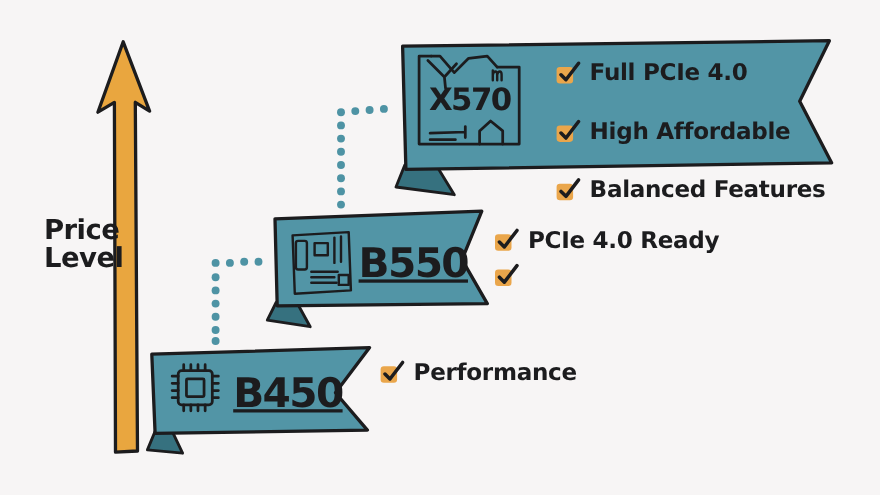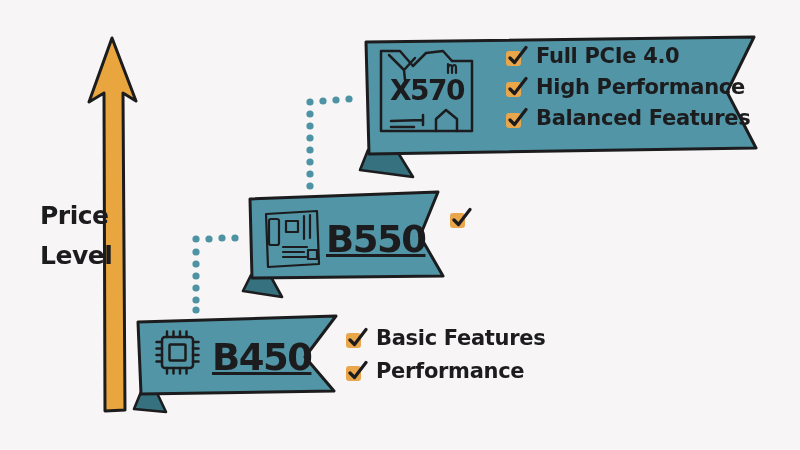--- a/index.html
+++ b/index.html
@@ -15,32 +15,32 @@
   .banner{fill:var(--banner_teal,#5295A6);stroke:var(--outline,#1C1C1E);stroke-width:3;stroke-linejoin:round;}
   .fold{fill:var(--fold_teal,#36717F);stroke:var(--outline,#1C1C1E);stroke-width:2.6;stroke-linejoin:round;}
   .arrow{fill:var(--arrow_orange,#E9A63F);stroke:var(--outline,#1C1C1E);stroke-width:3;stroke-linejoin:round;}
   .dot{fill:var(--dot_teal,#4E93A4);}
   .sketch{fill:none;stroke:var(--outline,#1C1C1E);stroke-width:2.5;stroke-linecap:round;stroke-linejoin:round;}
   .sketch-thin{fill:none;stroke:var(--outline,#1C1C1E);stroke-width:2.2;stroke-linecap:round;stroke-linejoin:round;}
 
   
   .price-label{
     position:absolute;left:40px;top:196px;width:76px;
-    font-size:25px;line-height:40px;font-weight:700;letter-spacing:-0.5px;
+    font-size:25px;line-height:26px;font-weight:700;letter-spacing:-0.5px;
   }
   .chipset{
     position:absolute;font-weight:700;letter-spacing:-1.5px;line-height:1;
     color:var(--text,#1C1C1E);
   }
   .chipset-x570{left:390px;top:77px;font-size:28px;}
   .chipset-b550{left:326px;top:221px;font-size:37px;text-decoration:underline;}
   .chipset-b450{left:212px;top:339px;font-size:37px;text-decoration:underline;}
 
   .features{position:absolute;display:flex;flex-direction:column;}
-  .features-x570{left:504px;top:40px;}
+  .features-x570{left:504px;top:50px;gap:22px;}
   .features-x570 .feature-row{height:31px;}
   .features-b550{left:448px;top:202px;}
   .features-b550 .feature-row{height:32px;}
   .features-b450{left:344px;top:321px;}
   .features-b450 .feature-row{height:33px;}
   .feature-row{display:flex;align-items:center;gap:8px;}
   .feature-row svg{flex:0 0 auto;}
   .check-box{fill:var(--check_orange,#EAA64B);}
   .check-stroke{fill:none;stroke:var(--outline,#1C1C1E);stroke-width:3.2;stroke-linecap:round;stroke-linejoin:round;}
   .feature-text{font-size:21px;font-weight:700;letter-spacing:-0.3px;white-space:nowrap;}
@@ -131,48 +131,48 @@
         <rect class="check-box" x="2" y="7" width="15" height="15" rx="3"></rect>
         <path class="check-stroke" d="M6,14 L10.5,18.5 L22,3.5"></path>
       </svg>
     <span class="feature-text">Full PCIe 4.0</span>
   </div>
   <div class="feature-row">
     <svg width="24" height="24" viewBox="0 0 24 24">
         <rect class="check-box" x="2" y="7" width="15" height="15" rx="3"></rect>
         <path class="check-stroke" d="M6,14 L10.5,18.5 L22,3.5"></path>
       </svg>
-    <span class="feature-text">High Performance</span>
+    <span class="feature-text">High Affordable</span>
   </div>
   <div class="feature-row">
     <svg width="24" height="24" viewBox="0 0 24 24">
         <rect class="check-box" x="2" y="7" width="15" height="15" rx="3"></rect>
         <path class="check-stroke" d="M6,14 L10.5,18.5 L22,3.5"></path>
       </svg>
     <span class="feature-text">Balanced Features</span>
   </div>
 </div>
 
 <div class="features features-b550">
   <div class="feature-row">
     <svg width="24" height="24" viewBox="0 0 24 24">
         <rect class="check-box" x="2" y="7" width="15" height="15" rx="3"></rect>
         <path class="check-stroke" d="M6,14 L10.5,18.5 L22,3.5"></path>
       </svg>
+    <span class="feature-text">PCIe 4.0 Ready</span>
   </div>
-</div>
-
-<div class="features features-b450">
   <div class="feature-row">
     <svg width="24" height="24" viewBox="0 0 24 24">
         <rect class="check-box" x="2" y="7" width="15" height="15" rx="3"></rect>
         <path class="check-stroke" d="M6,14 L10.5,18.5 L22,3.5"></path>
       </svg>
-    <span class="feature-text">Basic Features</span>
   </div>
+</div>
+
+<div class="features features-b450">
   <div class="feature-row">
     <svg width="24" height="24" viewBox="0 0 24 24">
         <rect class="check-box" x="2" y="7" width="15" height="15" rx="3"></rect>
         <path class="check-stroke" d="M6,14 L10.5,18.5 L22,3.5"></path>
       </svg>
     <span class="feature-text">Performance</span>
   </div>
 </div>
 
 </body></html>

